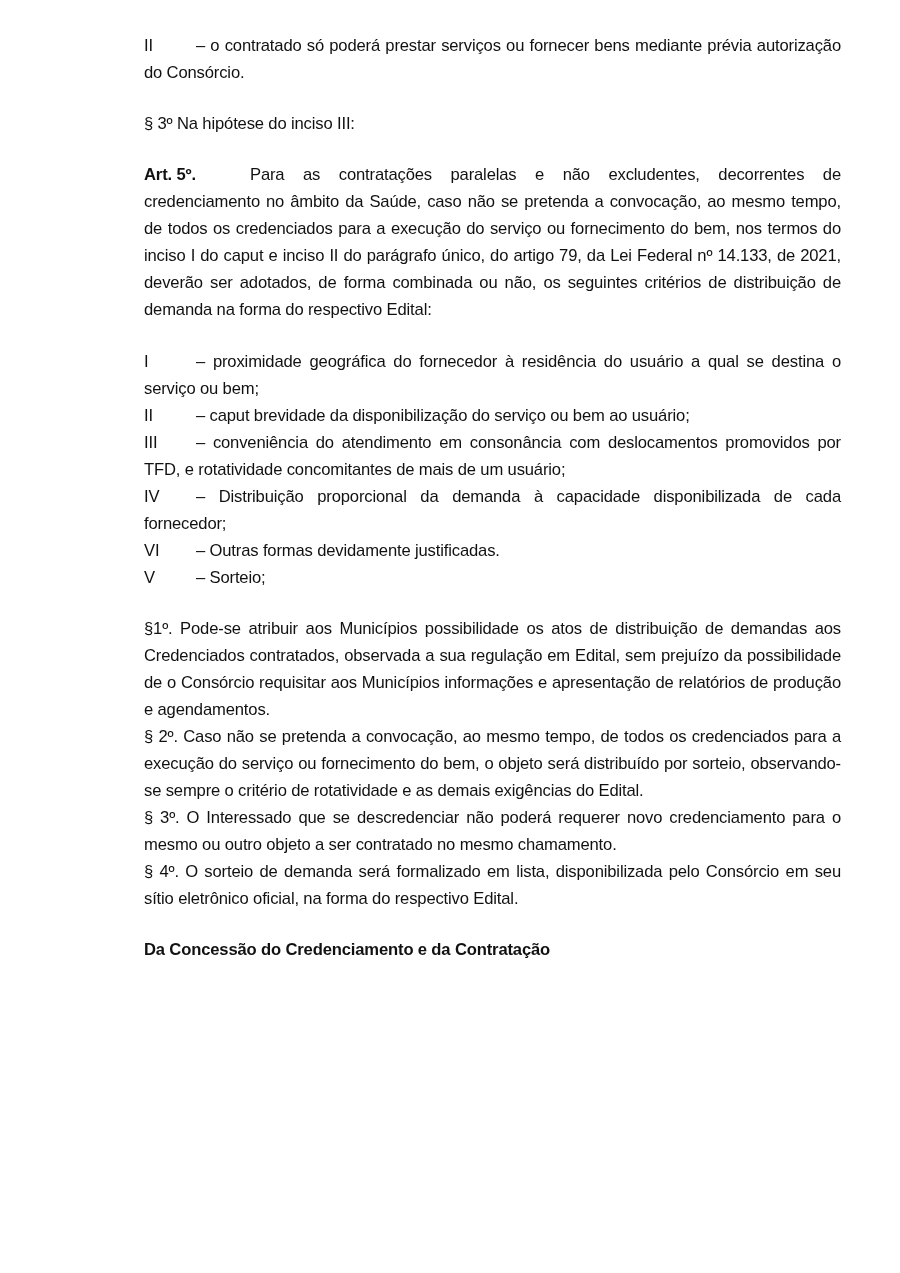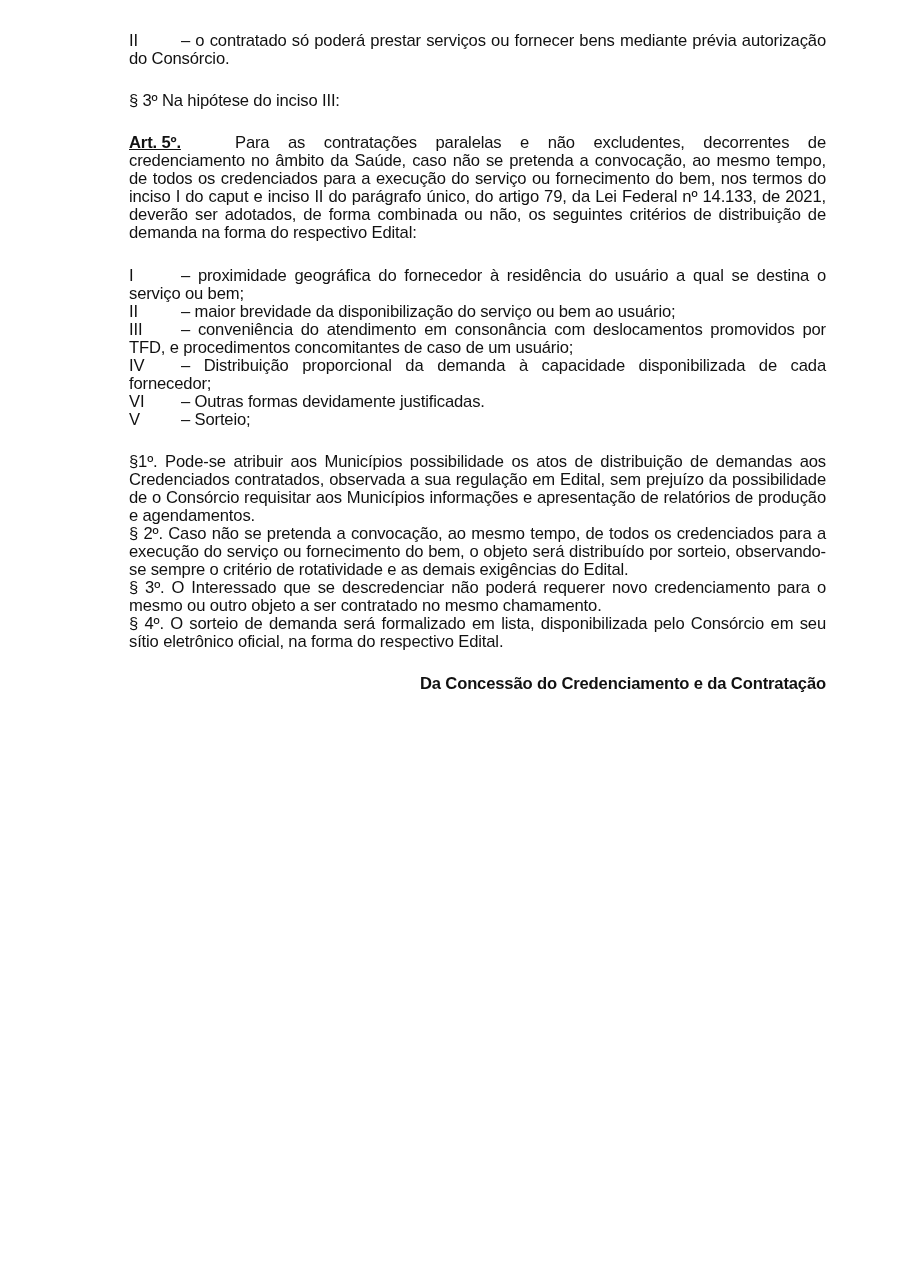--- a/index.html
+++ b/index.html
@@ -1,47 +1,47 @@
 <!DOCTYPE html>
 <html><head>
 <meta charset="utf-8">
 <style>
   html, body { margin:0; padding:0; background:#ffffff; }
   body { width:900px; height:1273px; position:relative; overflow:hidden; }
-  .page { position:absolute; left:129px; top:32px; width:697px;
-    font-family:"Liberation Sans", sans-serif; font-size:16.6px; line-height:18px;
+  .page { position:absolute; left:144px; top:32px; width:697px;
+    font-family:"Liberation Sans", sans-serif; font-size:16.6px; line-height:27px;
     color:#111111; letter-spacing:-0.15px; }
   p { margin:0; text-align:justify; }
   .gap { height:24.2px; }
   .item { display:block; text-align:justify; }
   .num { display:inline-block; width:52px; }
   b { font-weight:normal; }
-  .art-label { display:inline-block; width:106px; font-weight:bold;text-decoration:underline; }
-  .heading { text-align:right; font-weight:bold; margin:0; }
+  .art-label { display:inline-block; width:106px; font-weight:bold; }
+  .heading { text-align:left; font-weight:bold; margin:0; }
 </style>
 </head>
 <body>
 
 <div class="page">
 
   <p class="item"><span class="num">II</span><span>– o contratado só poderá prestar serviços ou fornecer bens mediante prévia autorização do Consórcio.</span></p>
 
   <div class="gap"></div>
 
   <p><b>§ 3º</b><span> Na hipótese do inciso III:</span></p>
 
   <div class="gap"></div>
 
   <p><span class="art-label">Art. 5º.</span><span>Para as contratações paralelas e não excludentes, decorrentes de credenciamento no âmbito da Saúde, caso não se pretenda a convocação, ao mesmo tempo, de todos os credenciados para a execução do serviço ou fornecimento do bem, nos termos do inciso I do caput e inciso II do parágrafo único, do artigo 79, da Lei Federal nº 14.133, de 2021, deverão ser adotados, de forma combinada ou não, os seguintes critérios de distribuição de demanda na forma do respectivo Edital:</span></p>
 
   <div class="gap"></div>
 
   <p class="item"><span class="num">I</span><span>– proximidade geográfica do fornecedor à residência do usuário a qual se destina o serviço ou bem;</span></p>
-  <p class="item"><span class="num">II</span><span>– maior brevidade da disponibilização do serviço ou bem ao usuário;</span></p>
-  <p class="item"><span class="num">III</span><span>– conveniência do atendimento em consonância com deslocamentos promovidos por TFD, e procedimentos concomitantes de caso de um usuário;</span></p>
+  <p class="item"><span class="num">II</span><span>– caput brevidade da disponibilização do serviço ou bem ao usuário;</span></p>
+  <p class="item"><span class="num">III</span><span>– conveniência do atendimento em consonância com deslocamentos promovidos por TFD, e rotatividade concomitantes de mais de um usuário;</span></p>
   <p class="item"><span class="num">IV</span><span>– Distribuição proporcional da demanda à capacidade disponibilizada de cada fornecedor;</span></p>
   <p class="item"><span class="num">VI</span><span>– Outras formas devidamente justificadas.</span></p>
   <p class="item"><span class="num">V</span><span>– Sorteio;</span></p>
 
   <div class="gap"></div>
 
   <p><b>§1º.</b><span> Pode-se atribuir aos Municípios possibilidade os atos de distribuição de demandas aos Credenciados contratados, observada a sua regulação em Edital, sem prejuízo da possibilidade de o Consórcio requisitar aos Municípios informações e apresentação de relatórios de produção e agendamentos.</span></p>
   <p><b>§ 2º.</b><span> Caso não se pretenda a convocação, ao mesmo tempo, de todos os credenciados para a execução do serviço ou fornecimento do bem, o objeto será distribuído por sorteio, observando-se sempre o critério de rotatividade e as demais exigências do Edital.</span></p>
   <p><b>§ 3º.</b><span> O Interessado que se descredenciar não poderá requerer novo credenciamento para o mesmo ou outro objeto a ser contratado no mesmo chamamento.</span></p>
   <p><b>§ 4º.</b><span> O sorteio de demanda será formalizado em lista, disponibilizada pelo Consórcio em seu sítio eletrônico oficial, na forma do respectivo Edital.</span></p>

